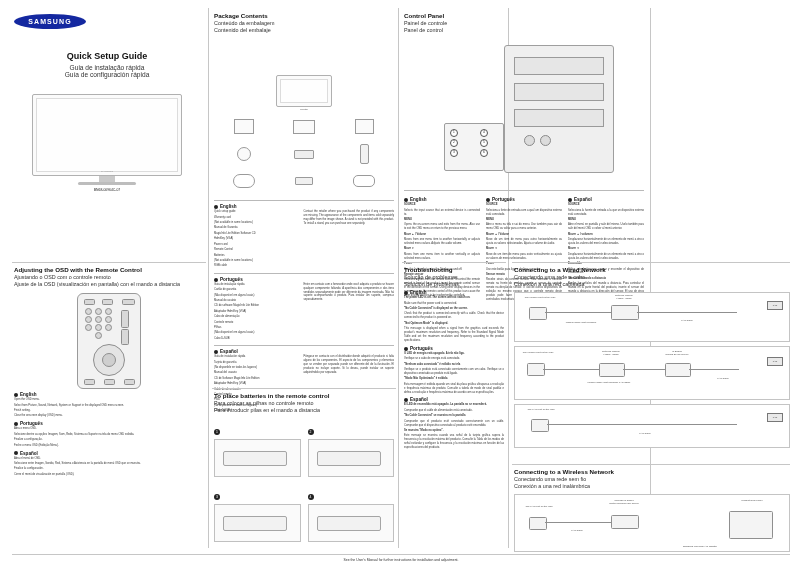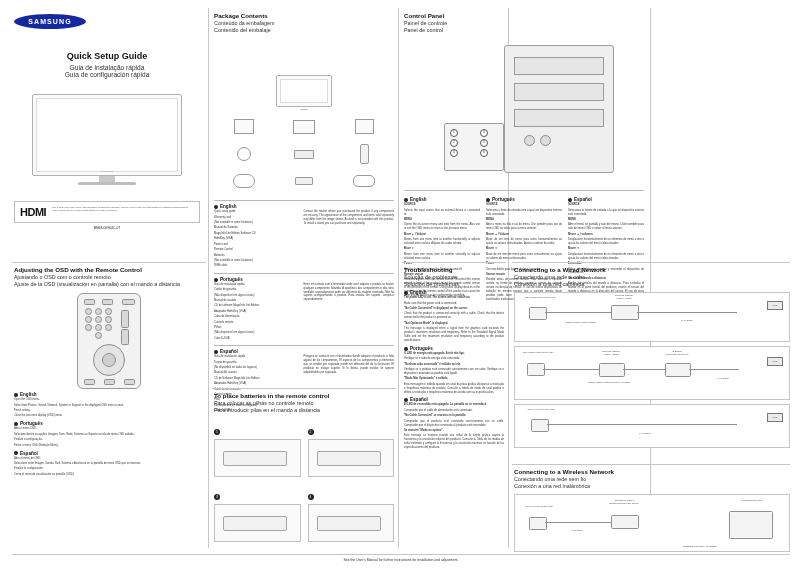--- a/index.html
+++ b/index.html
@@ -91,24 +91,20 @@
 
     <div class="tv-wrap" style="margin:16px auto 0;width:150px;">
       <div class="tv-screen" style="height:80px;position:relative;">
         <div class="tv-inner"></div>
         <div class="tv-brand" style="position:absolute;bottom:2px;left:0;right:0;">SAMSUNG</div>
       </div>
       <div class="tv-stand-neck" style="width:16px;height:6px;margin:0 auto;"></div>
       <div class="tv-stand-base" style="width:58px;height:3px;margin:0 auto;"></div>
     </div>
 
-    <div class="hdmi-box" style="margin-top:16px;display:flex;gap:6px;align-items:flex-start;">
-      <div class="hdmi-word">HDMI</div>
-      <div class="hdmi-tm">The terms HDMI and HDMI High-Definition Multimedia Interface, and the HDMI Logo are trademarks or registered trademarks of HDMI Licensing LLC in the United States and other countries.</div>
-    </div>
     <div class="code">BN68-00964C-07</div>
   </div>
 
   <div class="hrule" style="left:12px;top:262px;width:194px;"></div>
   <div class="col" style="left:14px;top:266px;width:190px;">
     <div class="sec-title">Adjusting the OSD with the Remote Control</div>
     <div class="sec-sub">Ajustando o OSD com o controle remoto</div>
     <div class="sec-sub">Ajuste de la OSD (visualización en pantalla) con el mando a distancia</div>
 
     <div style="display:flex;justify-content:center;margin-top:6px;">

